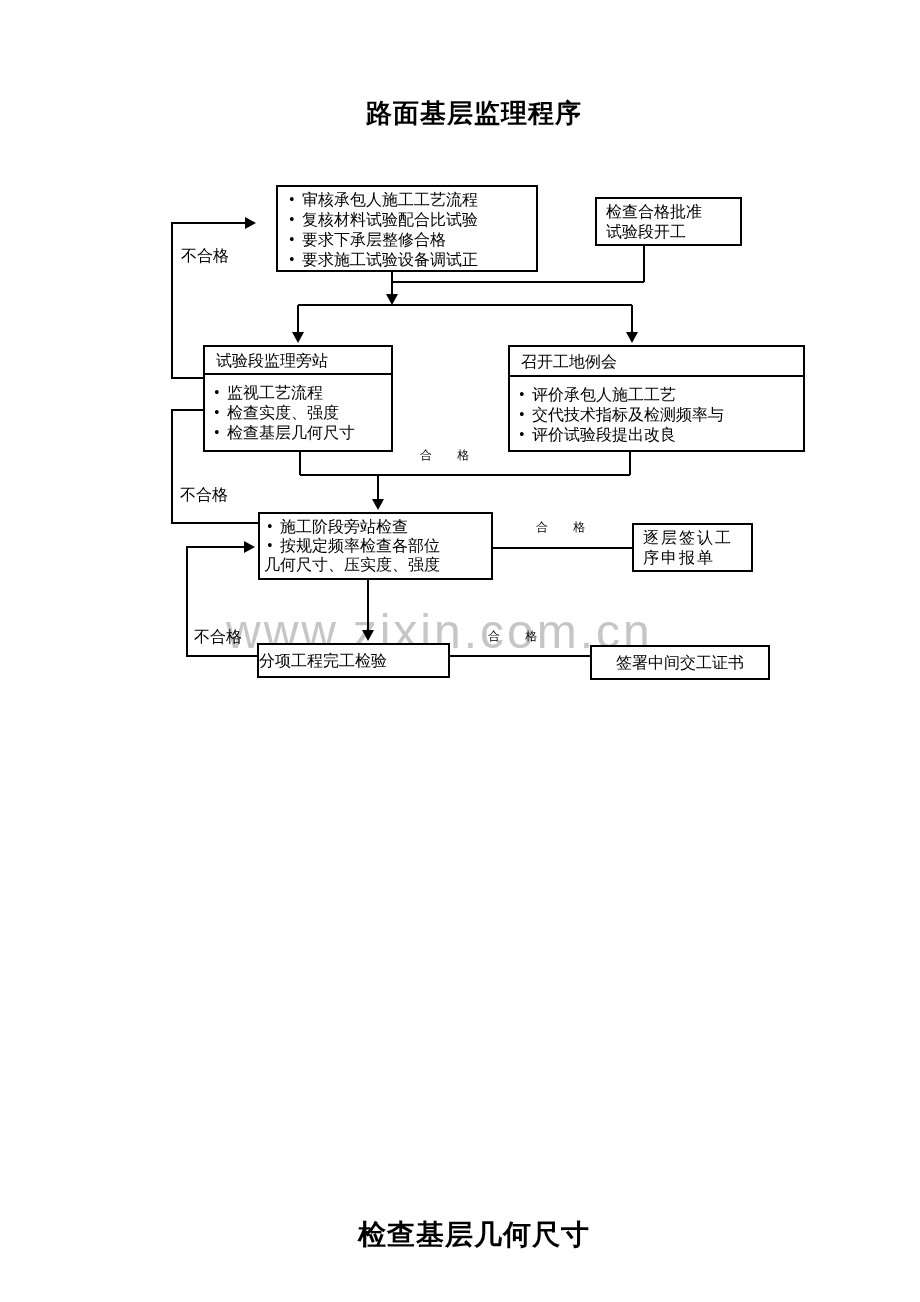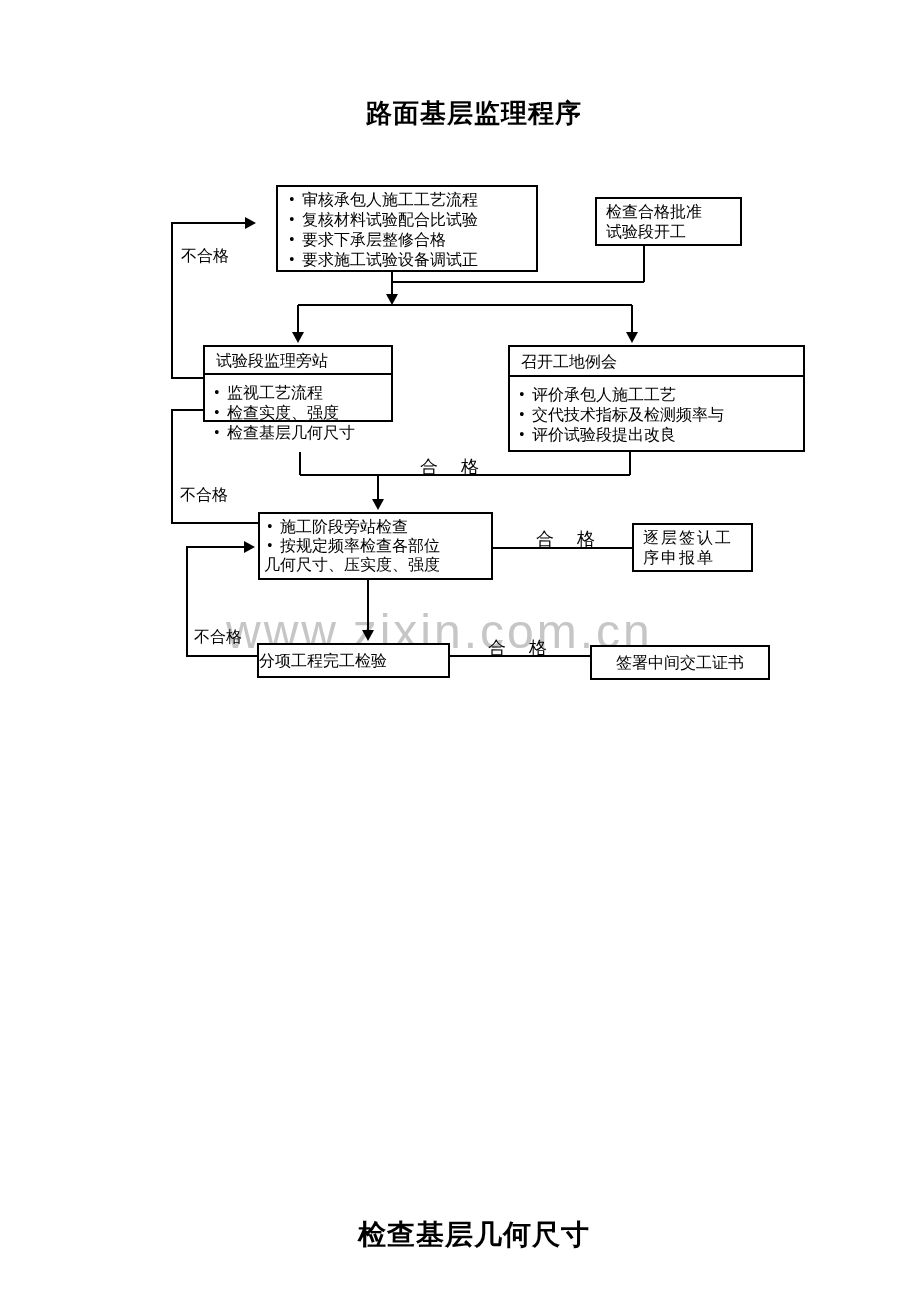--- a/index.html
+++ b/index.html
@@ -25,36 +25,36 @@
   .box {
     position:absolute; background:#ffffff; border:2px solid #000;
     z-index:2; font-size:16px; line-height:20px;
   }
   .blt { position:relative; padding-left:16px; white-space:nowrap; }
   .blt::before { content:"\2022"; position:absolute; left:3px; }
   .noblt { white-space:nowrap; }
 
   #box-review        { left:276px; top:185px; width:262px; height:87px;  padding:3px 0 0 8px; }
   #box-approve       { left:595px; top:197px; width:147px; height:49px;  padding:3px 0 0 9px; white-space:nowrap; }
-  #box-trial         { left:203px; top:345px; width:190px; height:77px;font-family:Liberation Serif, serif; }
+  #box-trial         { left:203px; top:345px; width:190px; height:107px;font-family:Liberation Serif, serif; }
   #box-meeting       { left:508px; top:345px; width:297px; height:107px; }
   #box-construction  { left:258px; top:512px; width:235px; height:68px;  padding:3px 0 16px 4px; line-height:19px; }
   #box-sign          { left:632px; top:523px; width:121px; height:49px;  padding:3px 0 0 9px; letter-spacing:2px; white-space:nowrap; }
   #box-inspection    { left:257px; top:643px; width:193px; height:35px;  text-align:left; line-height:31px; }
   #box-certificate   { left:590px; top:645px; width:180px; height:35px;  text-align:center; line-height:31px; }
 
   .box-header { height:28px; line-height:28px; padding-left:11px; border-bottom:2px solid #000; white-space:nowrap; }
   #box-meeting .box-header { height:30px; line-height:30px; }
   .box-items  { padding:8px 7px 0 6px; }
 
   .flow-label {
     position:absolute; z-index:4; font-size:16px; white-space:nowrap;
-    font-family:Liberation Sans, sans-serif;
+    font-family:Liberation Mono, monospace;
   }
-  .pass-label { letter-spacing:9px; font-size:18px;margin-top:8px; }
+  .pass-label { letter-spacing:9px; font-size:12px; }
   #lbl-fail-1 { left:181px; top:246px; }
   #lbl-fail-2 { left:180px; top:485px; }
   #lbl-fail-3 { left:194px; top:627px; }
   #lbl-pass-1 { left:420px; top:447px; }
   #lbl-pass-2 { left:536px; top:519px; }
   #lbl-pass-3 { left:488px; top:628px; }
 
   #connector-layer { position:absolute; left:0; top:0; z-index:3; }
 </style>
 </head>

